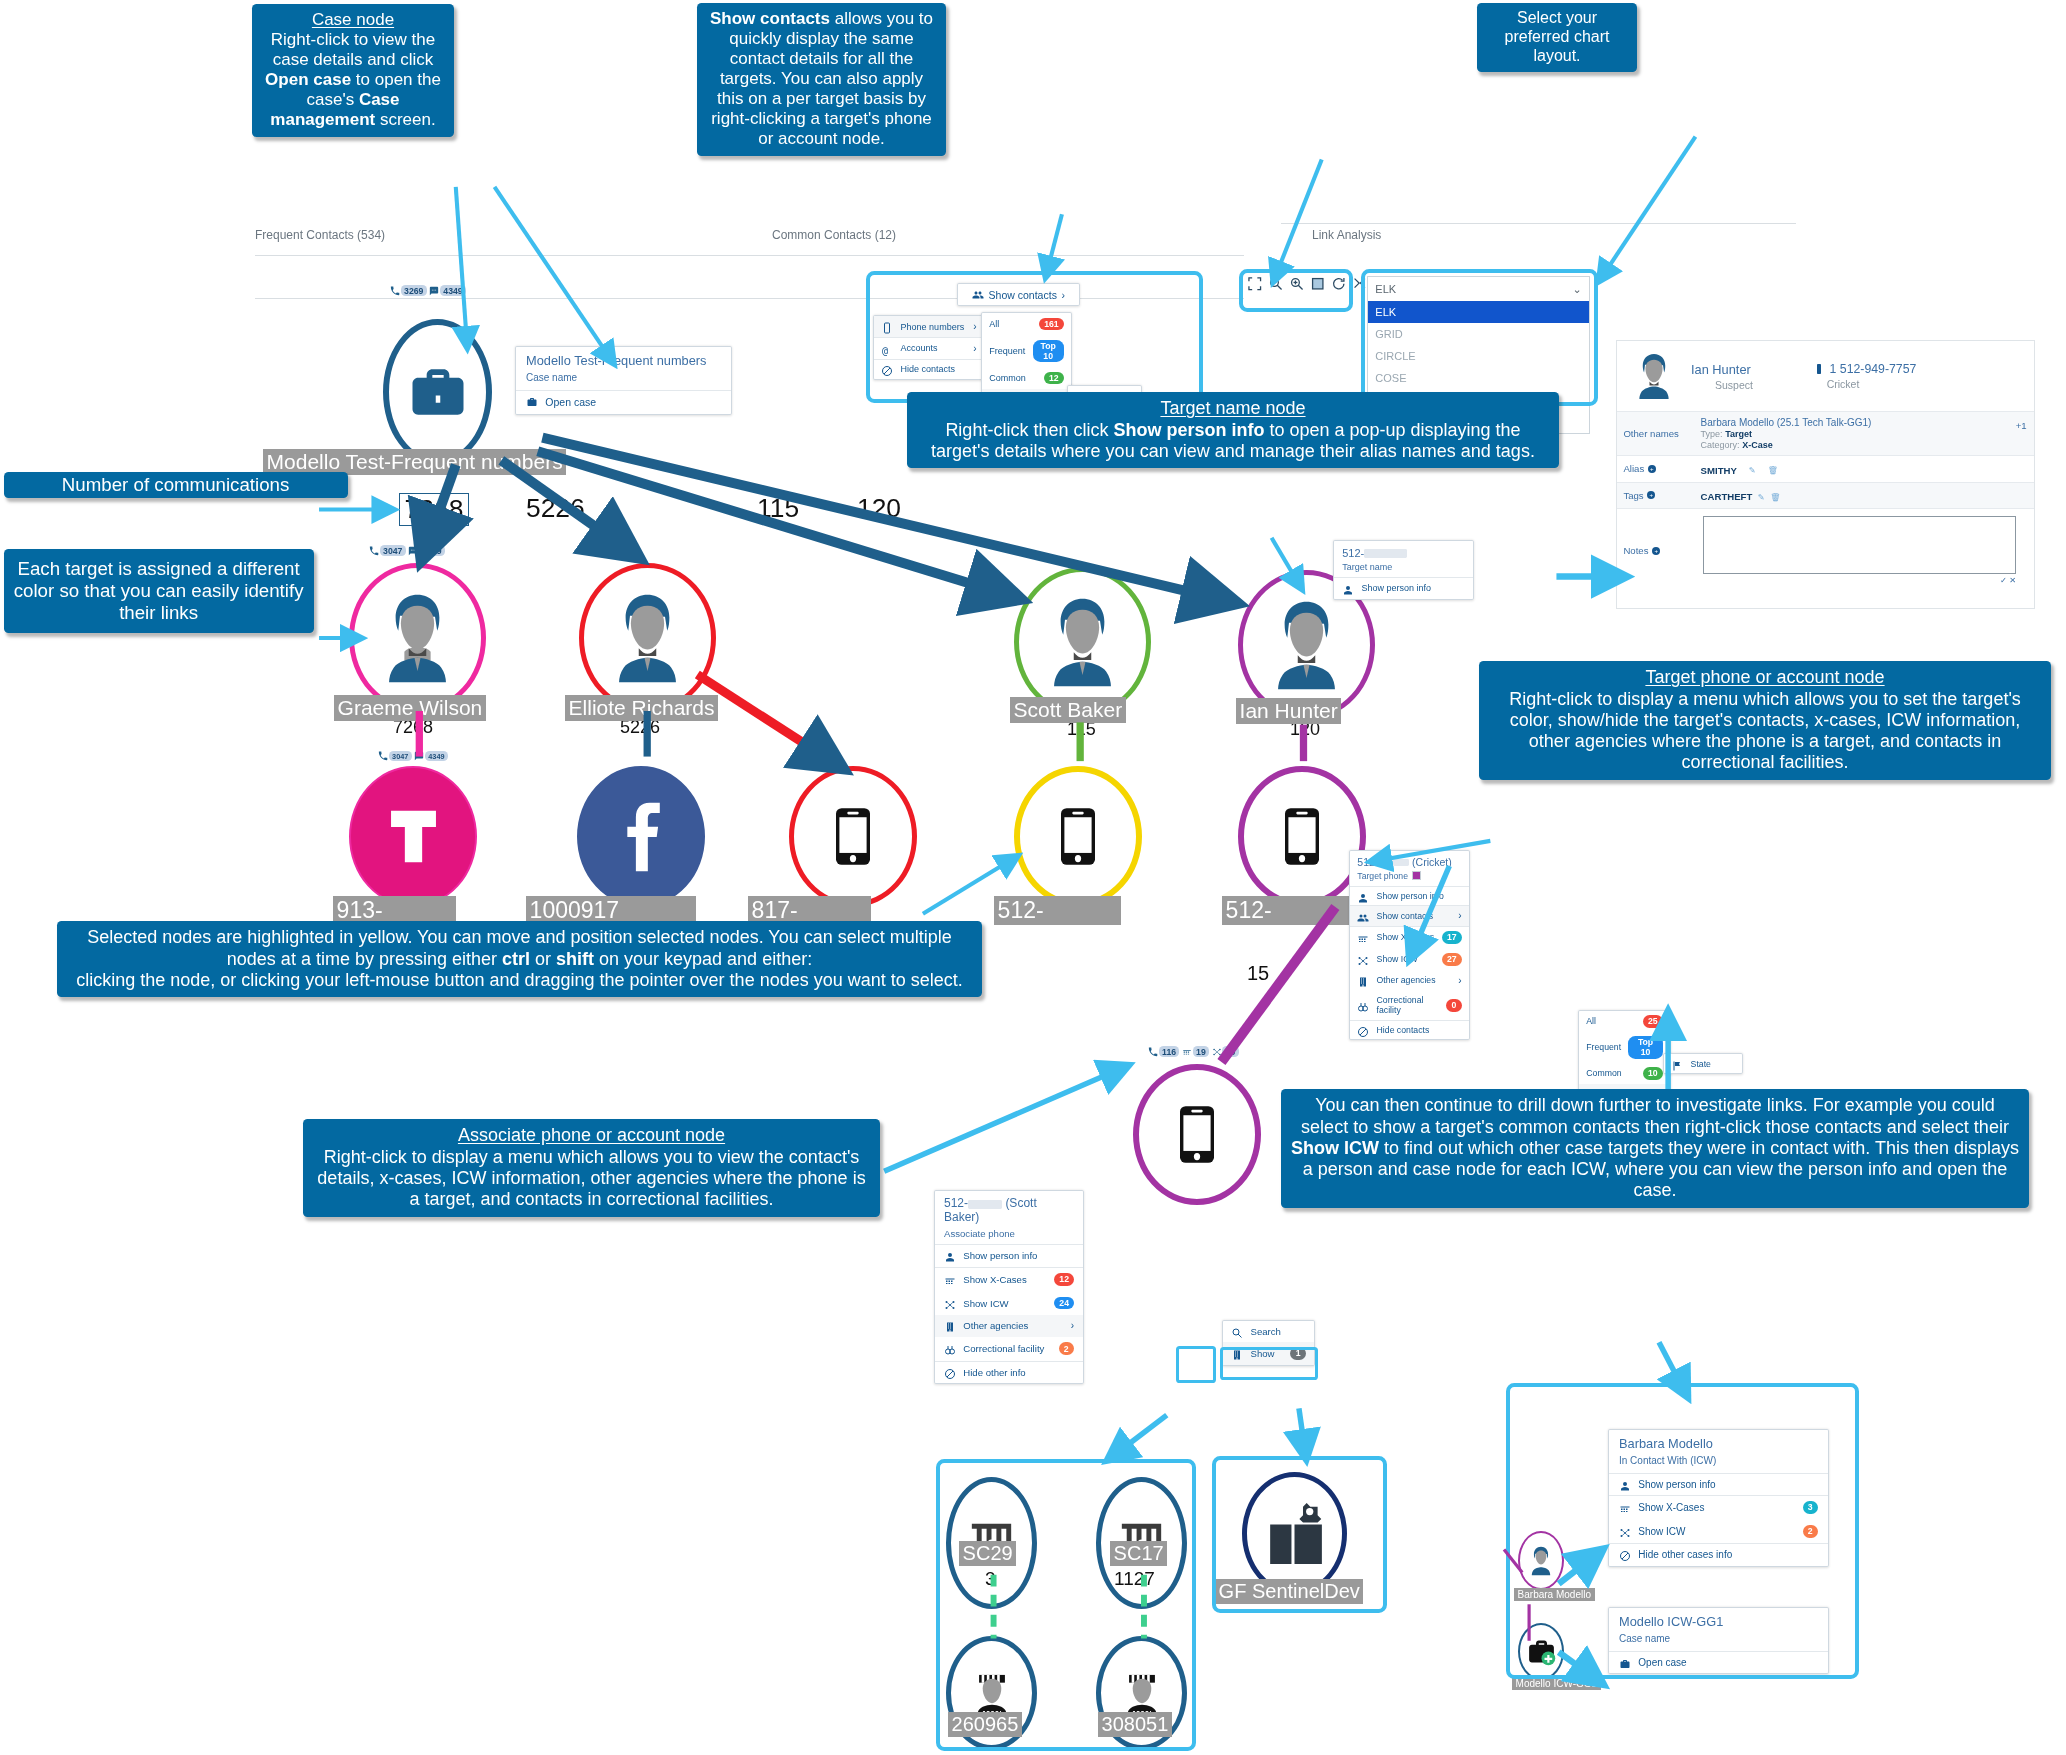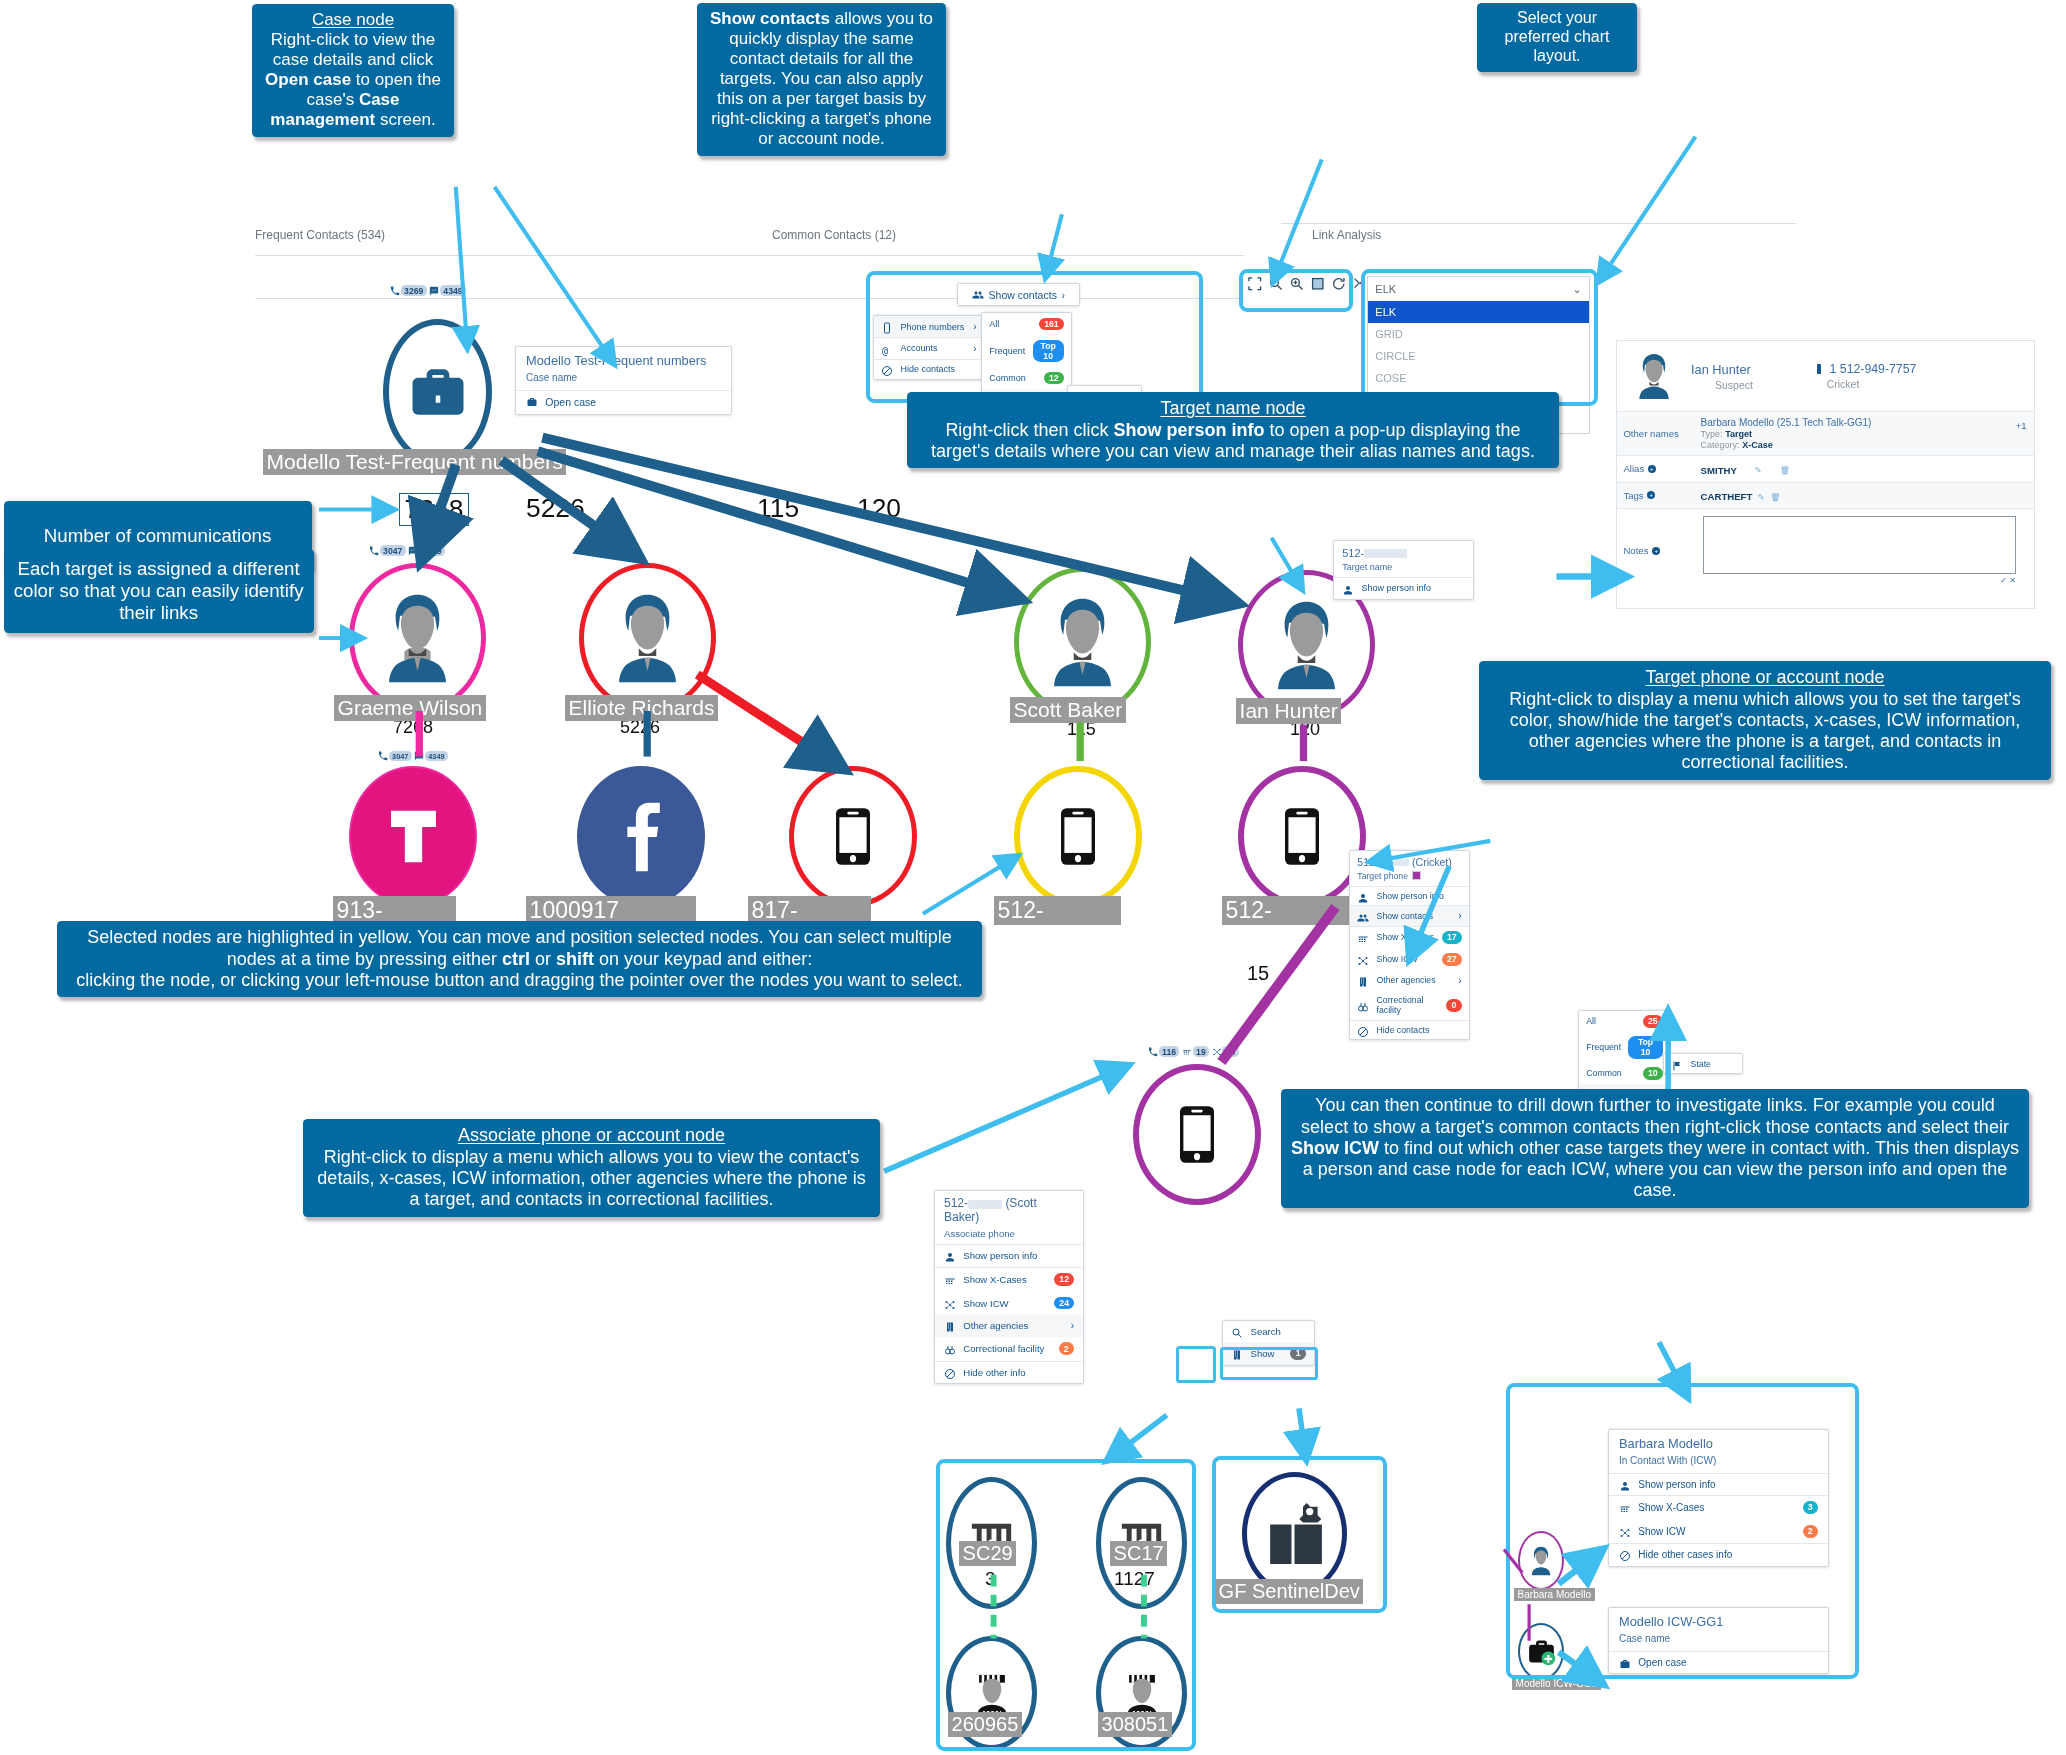--- a/index.html
+++ b/index.html
@@ -163,21 +163,21 @@
 
   <div class="callout" style="left:1477px; top:2.7px; width:160px; font-size:16px;">
     <span>Select your preferred chart layout.</span>
   </div>
 
   <div class="callout" style="left:907px; top:392px; width:652px; font-size:18px;">
     <u><span>Target name node</span></u><br>
     <span><span>Right-click then click </span><b>Show person info</b><span> to open a pop-up displaying the target's details where you can view and manage their alias names and tags.</span></span>
   </div>
 
-  <div class="callout" style="left:3.6px; top:501px; width:308px; font-size:18.7px; padding:24px 9px;">
+  <div class="callout" style="left:3.6px; top:472px; width:344px; font-size:18.7px; padding:2px 9px;">
     <span>Number of communications</span>
   </div>
 
   <div class="callout" style="left:3.6px; top:549px; width:310px; font-size:18.7px; padding:9px;">
     <span>Each target is assigned a different color so that you can easily identify their links</span>
   </div>
 
   <div class="callout" style="left:57px; top:921px; width:925px; font-size:18px;">
     <span><span>Selected nodes are highlighted in yellow. You can move and position selected nodes. You can select multiple nodes at a time by pressing either </span><b>ctrl</b><span> or </span><b>shift</b><span> on your keypad and either:</span></span><br>
     <span>clicking the node, or clicking your left-mouse button and dragging the pointer over the nodes you want to select.</span>
@@ -558,21 +558,21 @@
         <div style="color:#8b97a1; font-size:9px; padding-top:1.4px;"><span>Category:</span> <b style="color:#123d66;">X-Case</b></div>
       </div>
       <div style="color:#3c6fa5; font-size:9.6px; padding:8.2px 7.3px 0 0;">+1</div>
     </div>
 
     <div class="pp-row pp-grid">
       <div class="pp-cell-l">
           <span>Alias</span>
           <span class="plusdot">+</span>
         </div>
-      <div class="pp-cell-r" style="display:flex; align-items:center; gap:18px; padding-top:7.3px;">
+      <div class="pp-cell-r" style="display:flex; align-items:center; gap:12px; padding-top:7.3px;">
         <span class="tagtxt">SMITHY</span>
         <span style="color:#6fa8d6;font-size:8.2px;">✎</span>
         <span style="color:#6fa8d6;font-size:8.2px;">🗑</span>
       </div>
     </div>
 
     <div class="pp-row pp-grid pp-shade">
       <div class="pp-cell-l">
           <span>Tags</span>
           <span class="plusdot">+</span>

